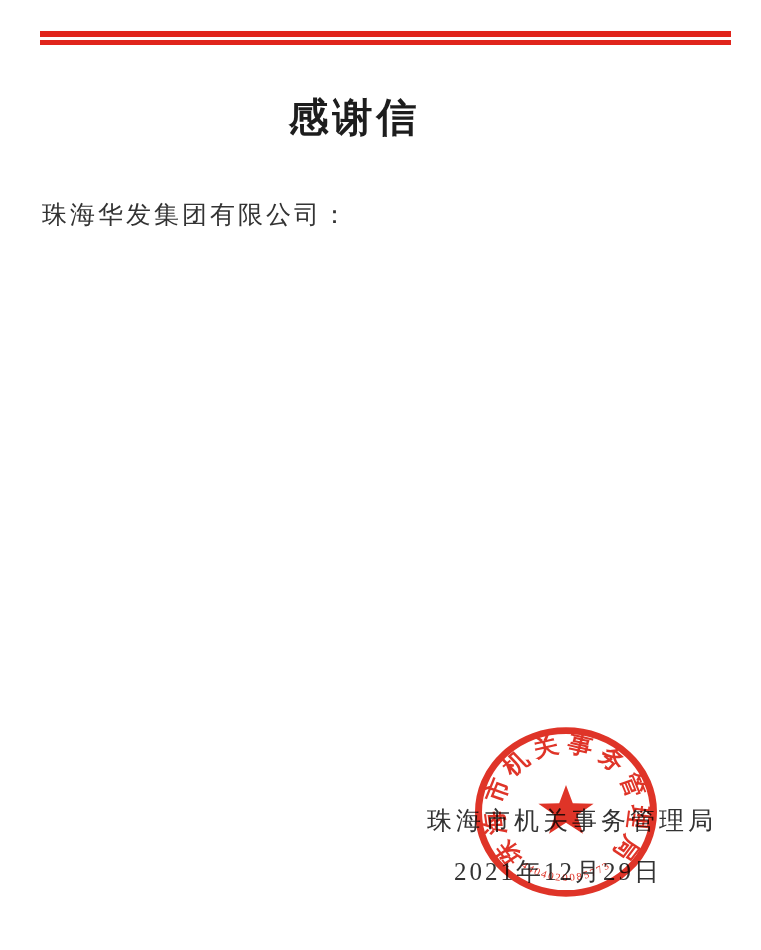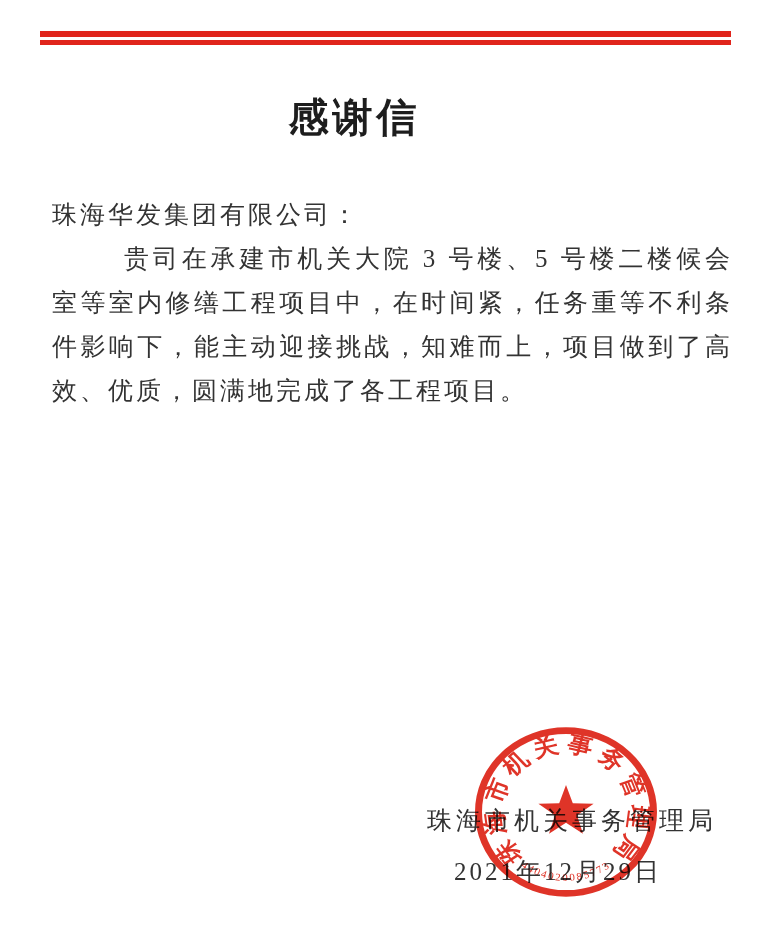--- a/index.html
+++ b/index.html
@@ -25,21 +25,21 @@
   .rule.r2{height:5px;}
 
   .title{
     position:absolute;left:0;top:90px;width:709px;
     text-align:center;
     font-size:40px;font-weight:bold;letter-spacing:4px;
     color:#1d1d1d;
   }
 
   .content{
-    position:absolute;left:52px;top:193px;width:681px;
+    position:absolute;left:42px;top:193px;width:681px;
     font-size:25px;line-height:44px;letter-spacing:3px;
     text-align:justify;
     color:#333333;
   }
   .recipient{margin:0;}
   .para{margin:0;text-indent:72px;}
 
   .signature{
     position:absolute;top:804px;right:44px;
     font-size:25px;letter-spacing:4px;color:#333333;
@@ -71,21 +71,20 @@
   <div class="rules">
     <div class="rule r1"></div>
     <div class="rule gap"></div>
     <div class="rule r2"></div>
   </div>
 
   <div class="title">感谢信</div>
 
   <div class="content">
     <p class="recipient">珠海华发集团有限公司：</p>
-    <p class="para">贵司在承建市机关大院 3 号楼、5 号楼二楼候会室等室内修缮工程项目中，在时间紧，任务重等不利条件影响下，能主动迎接挑战，知难而上，项目做到了高效、优质，圆满地完成了各工程项目。</p>
   </div>
 
   <div class="signature">珠海市机关事务管理局</div>
   <div class="date">2021年12月29日</div>
 
   <svg class="seal" viewBox="-102 -102 204 205" aria-hidden="true">
     <g transform="scale(1,0.93)">
       <defs>
         <path id="ringPath" d="M -48.3 41.5 A 64 64 0 1 1 48.3 41.5" fill="none"></path>
         <path id="serialPath" d="M -47.6 56.7 A 74 74 0 0 0 47.6 56.7" fill="none"></path>

